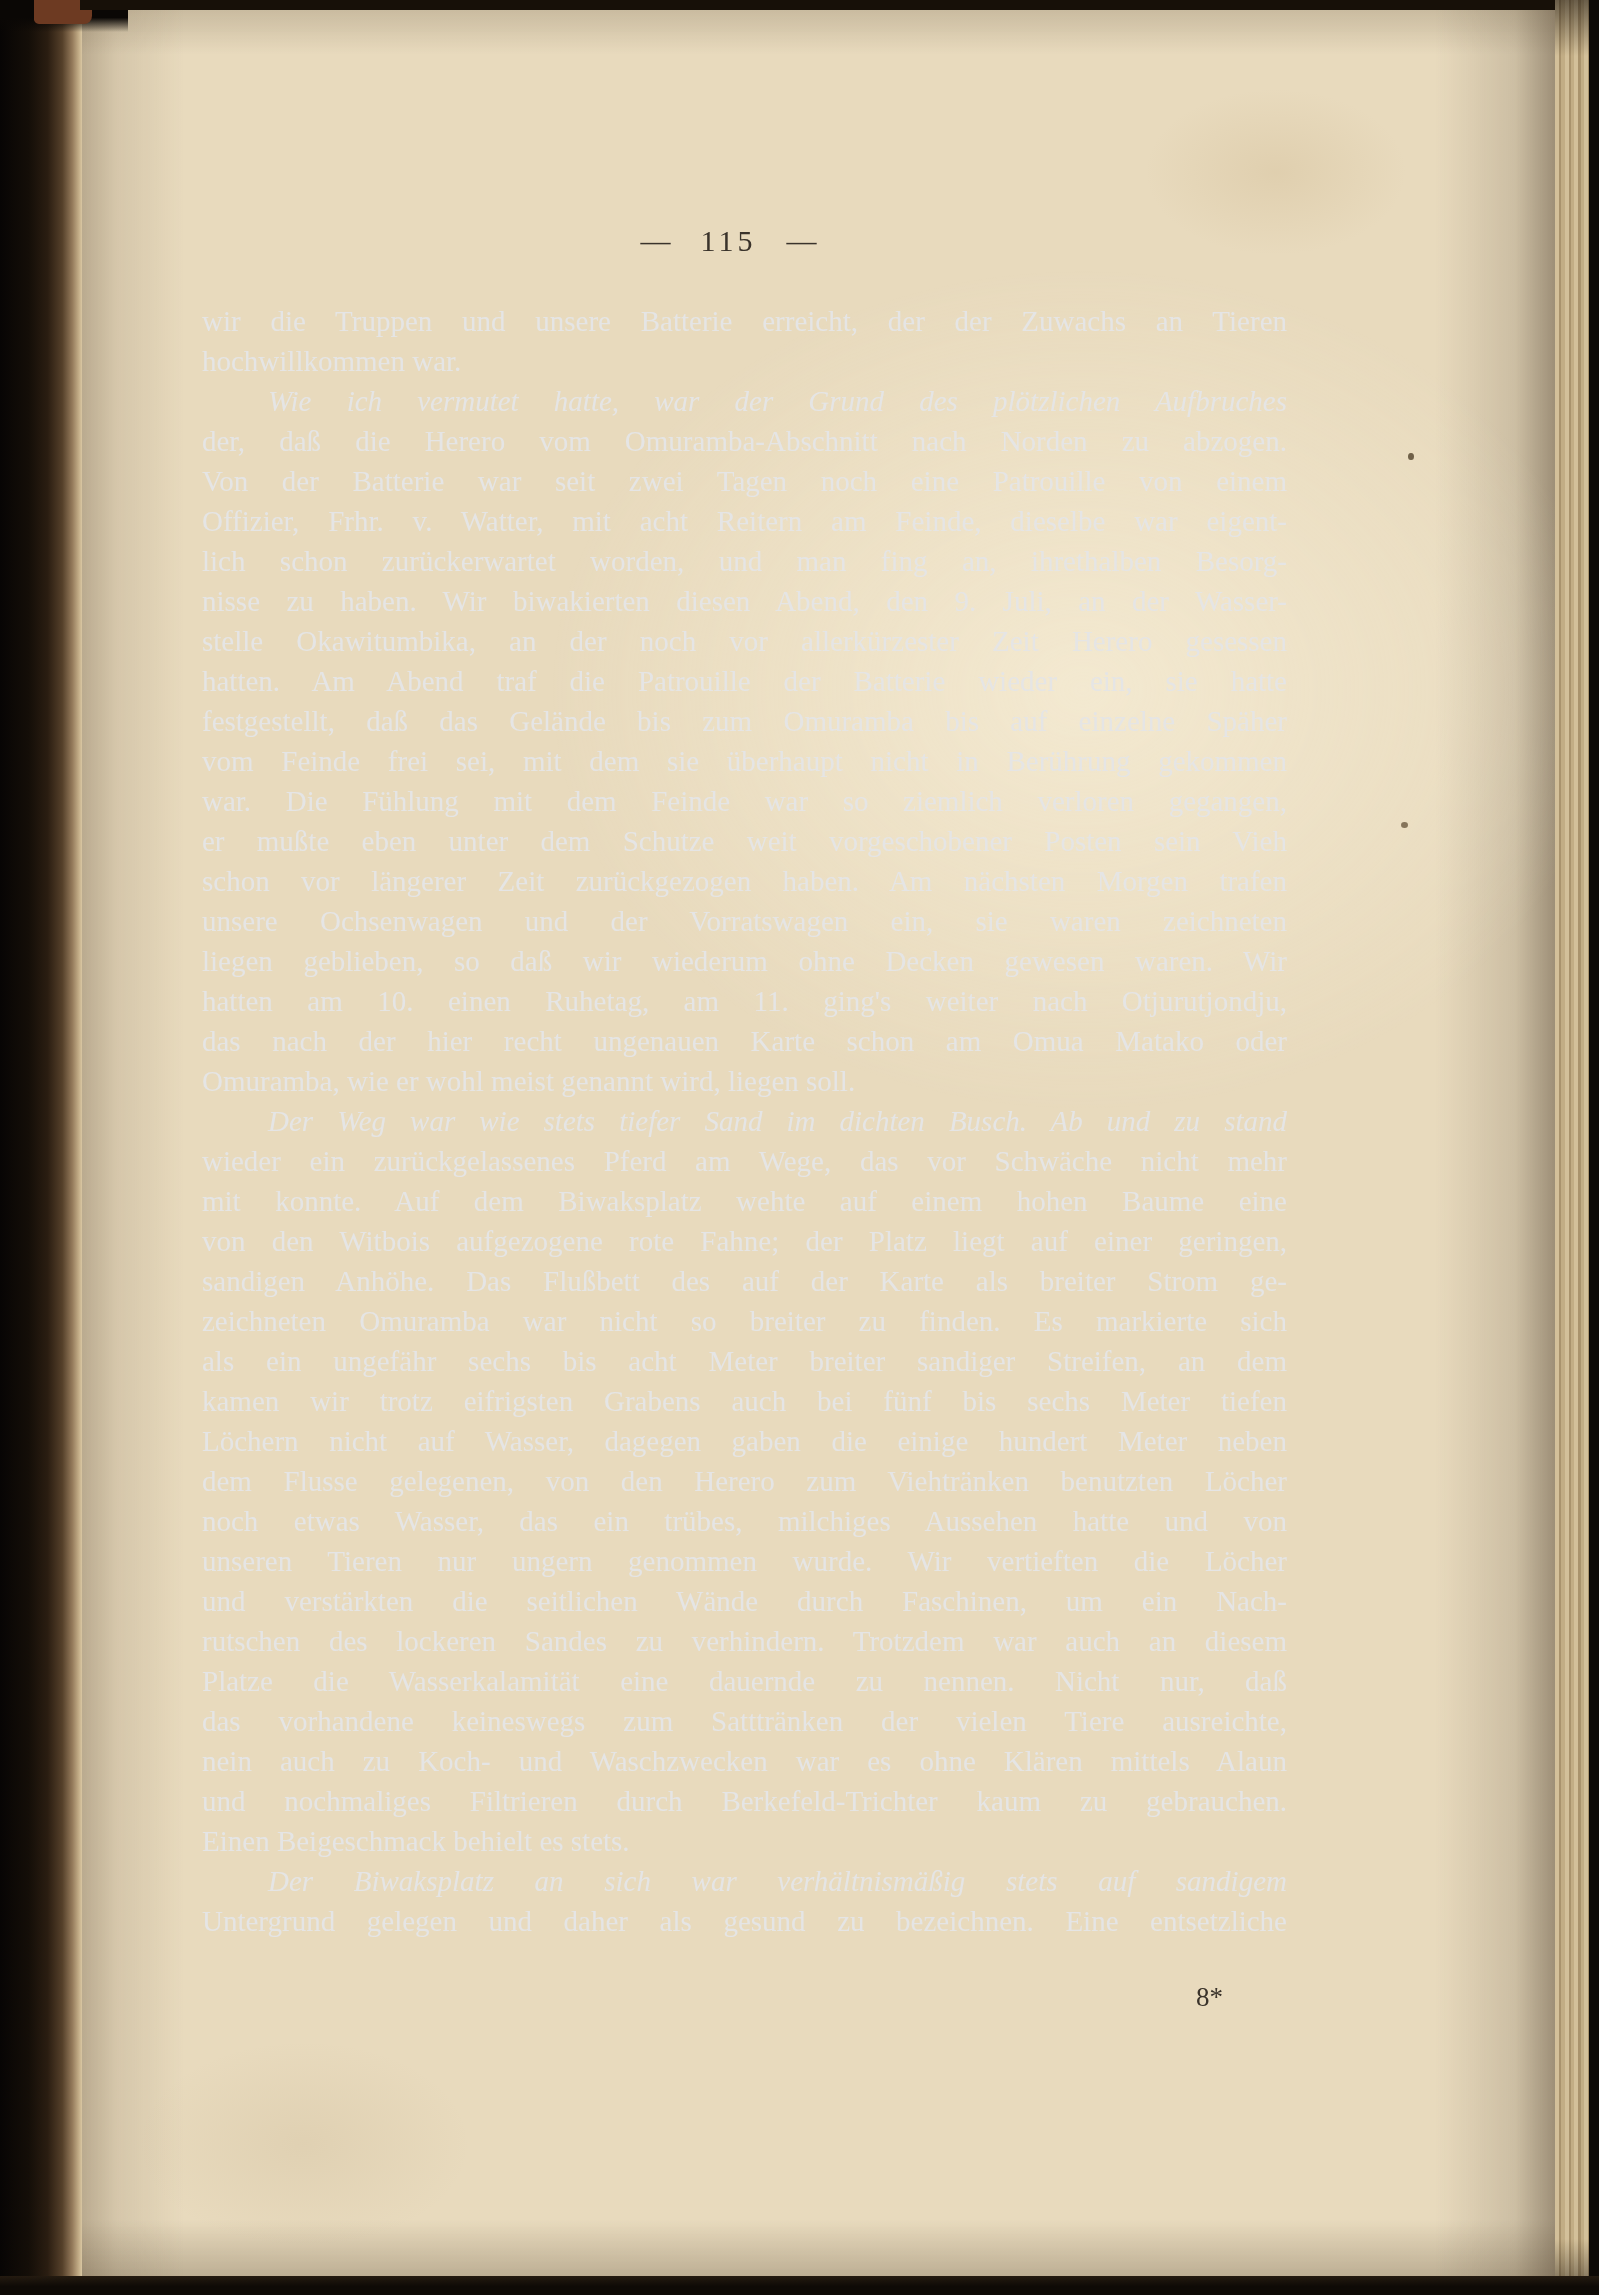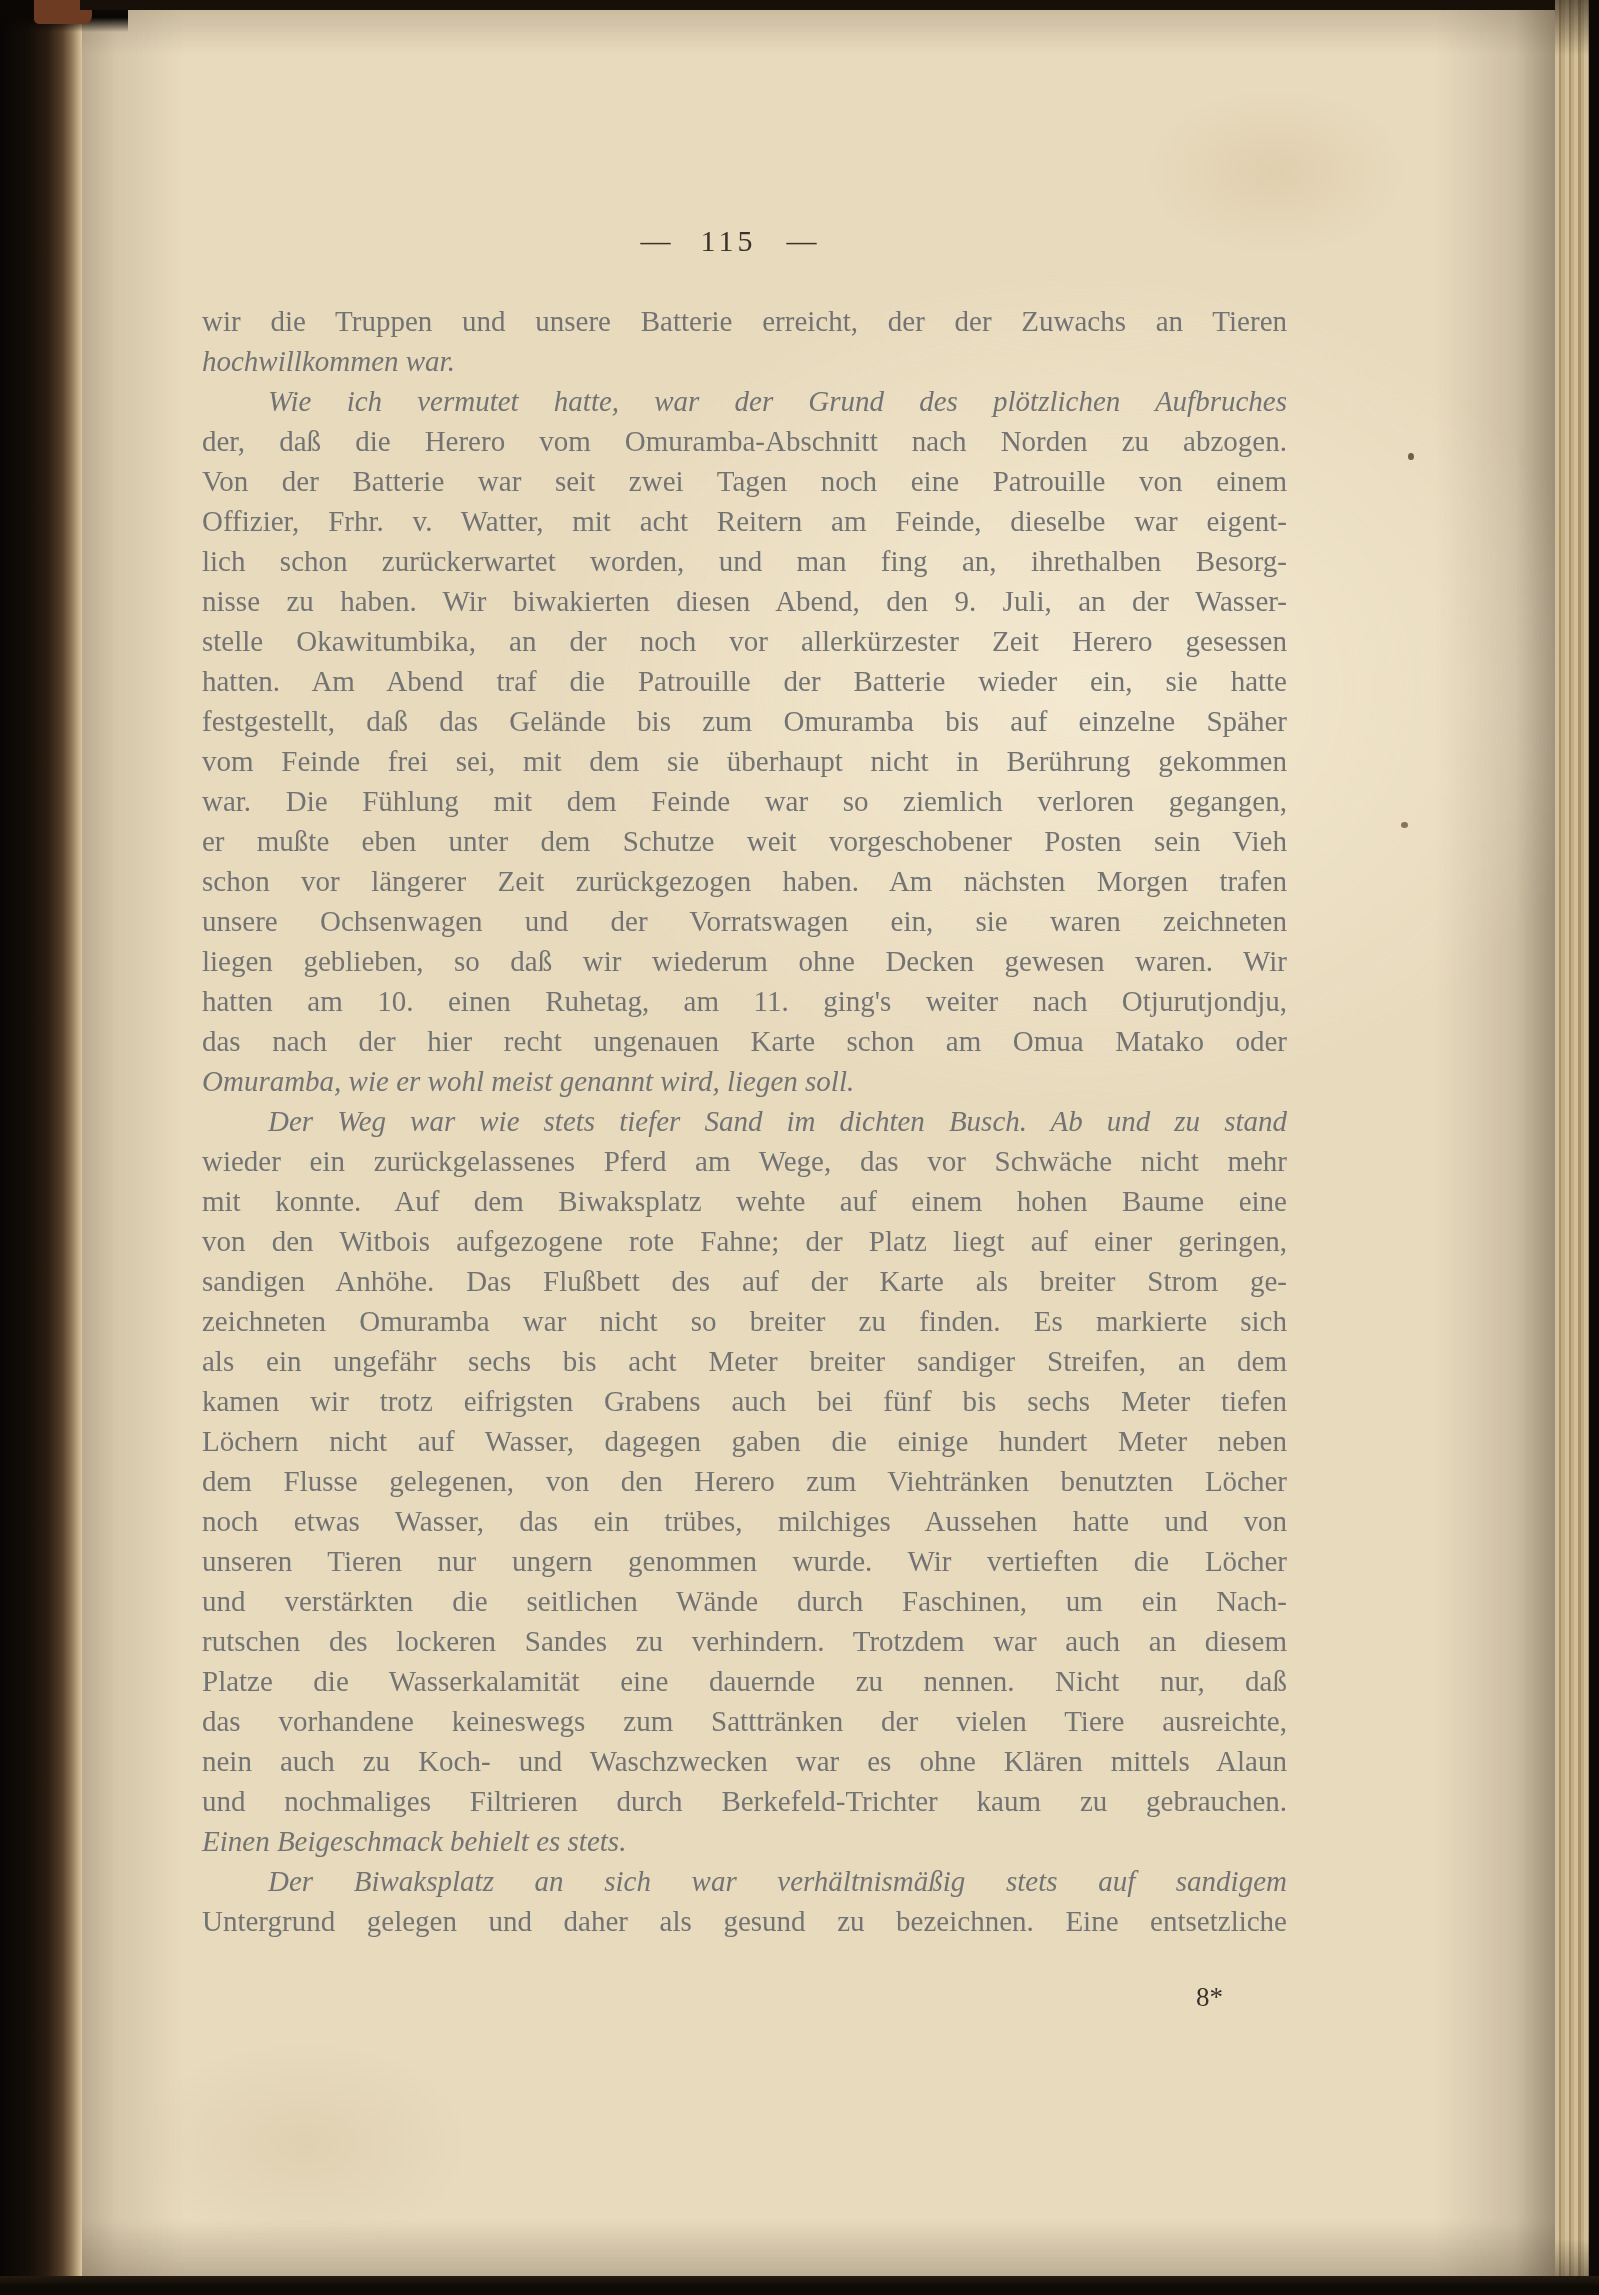--- a/index.html
+++ b/index.html
@@ -86,32 +86,32 @@
     display: flex; justify-content: center; align-items: baseline;
     gap: 30px;
     color: #3a332b;
     font-size: 30px;
   }
   .page-number-row .num { letter-spacing: 4px; }
 
   .text-block {
     position: absolute;
     left: 202px; top: 301px; width: 1085px;
-    color: #737373;
+    color: #e5e5e5;
     font-size: 29px;
   }
   .paragraph { margin: 0; }
   .line {
     line-height: 40px;
     text-align: justify;
     text-align-last: justify;
     white-space: normal;
   }
   .line.indent { text-indent: 66px; font-style: italic; }
-  .line.last   { text-align-last: left; font-style: italic; }
+  .line.last   { text-align-last: left; }
 
   .signature-mark {
     position: absolute;
     left: 1196px; top: 1982px;
     color: #3a332b;
     font-size: 27px;
   }
 </style>
 </head>
 <body>

